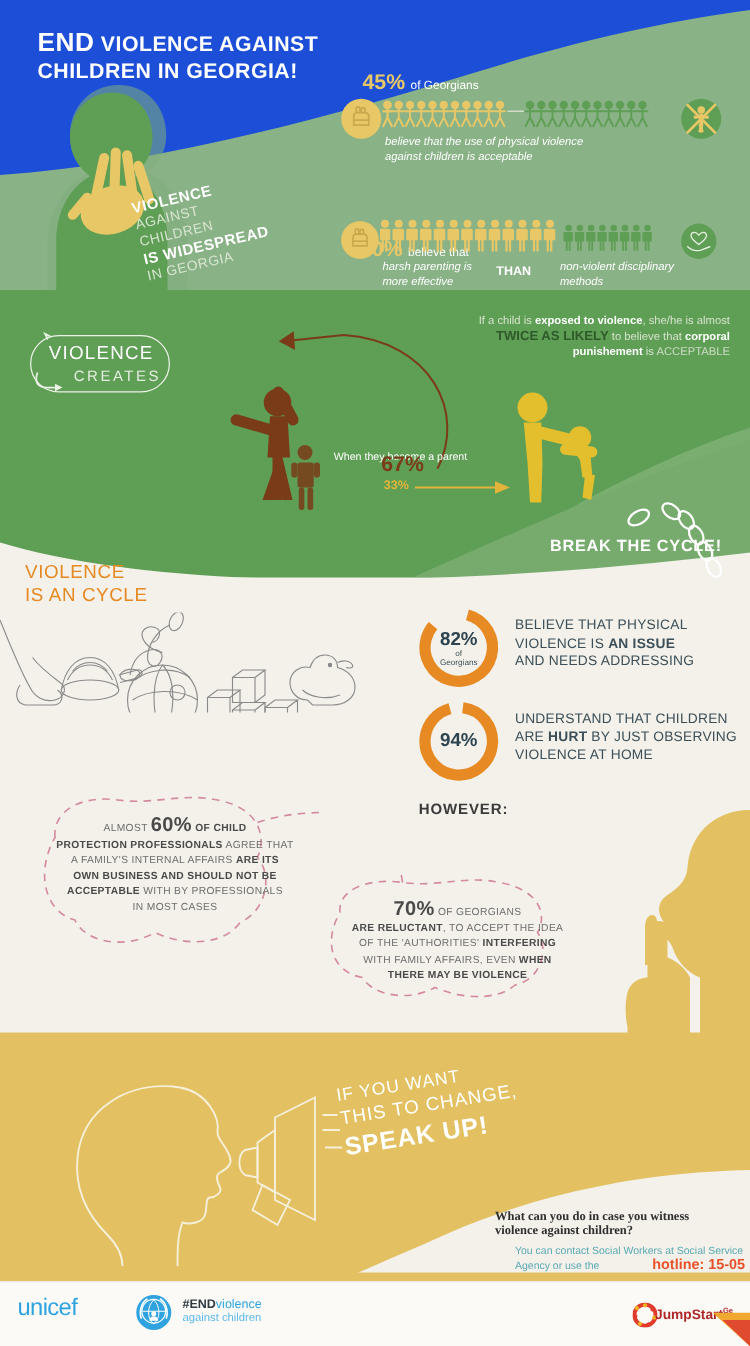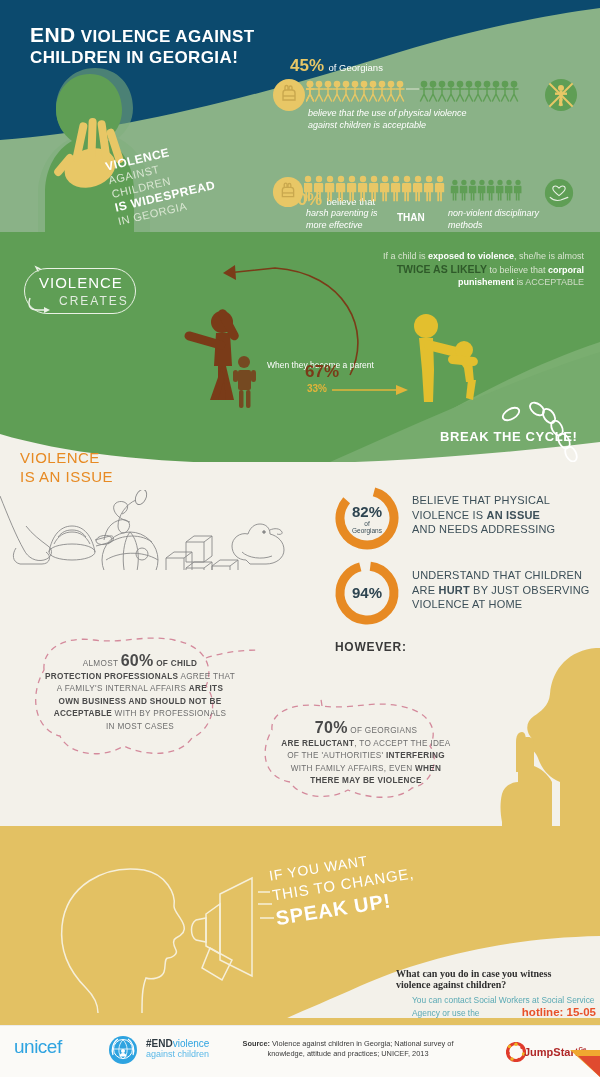--- a/index.html
+++ b/index.html
@@ -10,21 +10,21 @@
     overflow: hidden;
     position: relative;
   }
   #page { position: relative; width: 600px; height: 1077px; overflow: hidden; }
 
   .abs { position: absolute; }
 
   
   #sec-header {
     position: absolute; left: 0; top: 0; width: 600px; height: 240px;
-    background: #0c4a6e;
+    background: #1d4ed8;
     overflow: hidden;
   }
   #header-green-shape {
     position: absolute; left: 0; top: 0; width: 600px; height: 240px;
   }
   .title {
     position: absolute; left: 30px; top: 24px;
     color: #ffffff; font-weight: bold;
     font-size: 17px; letter-spacing: 0.4px; line-height: 21px;
     text-transform: uppercase;
@@ -407,21 +407,21 @@
 
     <svg class="abs" style="left:478px; top:232px; width:122px; height:200px;" viewBox="0 0 122 200">
       <path d="M118,16 C92,18 74,36 72,62 C71,74 62,80 56,84 C50,88 48,94 50,100 C52,106 56,106 54,112 C52,118 58,120 60,126 C64,138 72,146 82,150 L82,200 L122,200 L122,16 Z" fill="#e3c163"></path>
       <path d="M50,105 C44,104 40,110 40,118 L40,150 C34,150 26,154 24,162 C22,170 22,180 24,190 L24,200 L74,200 L74,150 C70,142 62,136 56,134 L56,112 C56,107 54,105 50,105 Z" fill="#e3c163"></path>
       <path d="M44,100 C40,100 38,104 38,110 L38,140 L48,140 L48,110 C48,104 47,100 44,100 Z" fill="#e3c163"></path>
     </svg>
   </div>
 
   <div class="issue-head">
     <div>VIOLENCE</div>
-    <div>IS AN ISSUE</div>
+    <div>IS AN CYCLE</div>
   </div>
 
   <svg class="abs" style="left:0px; top:490px; width:320px; height:80px; z-index:12;" viewBox="0 0 320 80">
     <g fill="none" stroke="#8a8a8a" stroke-width="0.9">
       <path d="M0,6 C8,26 16,46 24,60 C28,68 36,72 44,70 C52,68 54,60 48,56 C40,50 32,44 26,36"></path>
       <path d="M16,58 C12,64 12,72 20,74 L42,74 C50,74 52,66 46,62"></path>
       <ellipse cx="72" cy="62" rx="23" ry="8"></ellipse>
       <path d="M49,62 C52,46 60,36 72,36 C84,36 92,46 95,62"></path>
       <path d="M54,54 C58,46 64,42 72,42 C80,42 86,46 90,54"></path>
       <path d="M58,47 C62,42 66,40 72,40 C78,40 82,42 86,47"></path>
@@ -555,23 +555,20 @@
     <path d="M15,18 C13,18 11.5,19.5 11.5,21.5 L18.5,21.5 C18.5,19.5 17,18 15,18 Z" fill="#ffffff"></path>
     <circle cx="15" cy="16" r="2" fill="#ffffff"></circle>
     <path d="M5,20 C3,14 5,7 10,4 M25,20 C27,14 25,7 20,4" fill="none" stroke="#ffffff" stroke-width="1.2"></path>
   </svg>
   <div class="endviolence">
     <div class="l1">
       <span>#END</span><span class="ev">violence</span>
     </div>
     <div class="l2">against children</div>
   </div>
-  <div class="source">
-    <b>Source:</b><span> Violence against children in Georgia; National survey of knowledge, attitude and practices; UNICEF, 2013</span>
-  </div>
   <svg class="abs" style="left:506px; top:1042px; width:20px; height:20px;" viewBox="0 0 20 20">
     <circle cx="10" cy="10" r="8.5" fill="none" stroke="#e03b2c" stroke-width="3.2"></circle>
     <circle cx="10" cy="2.2" r="1.7" fill="#f0b323"></circle>
     <circle cx="16" cy="5.5" r="1.7" fill="#e03b2c"></circle>
     <circle cx="17.5" cy="12" r="1.7" fill="#f0b323"></circle>
     <circle cx="13" cy="17.5" r="1.7" fill="#e03b2c"></circle>
     <circle cx="6" cy="17" r="1.7" fill="#f0b323"></circle>
     <circle cx="2.2" cy="11" r="1.7" fill="#e03b2c"></circle>
     <circle cx="3.5" cy="4.5" r="1.7" fill="#f0b323"></circle>
   </svg>

